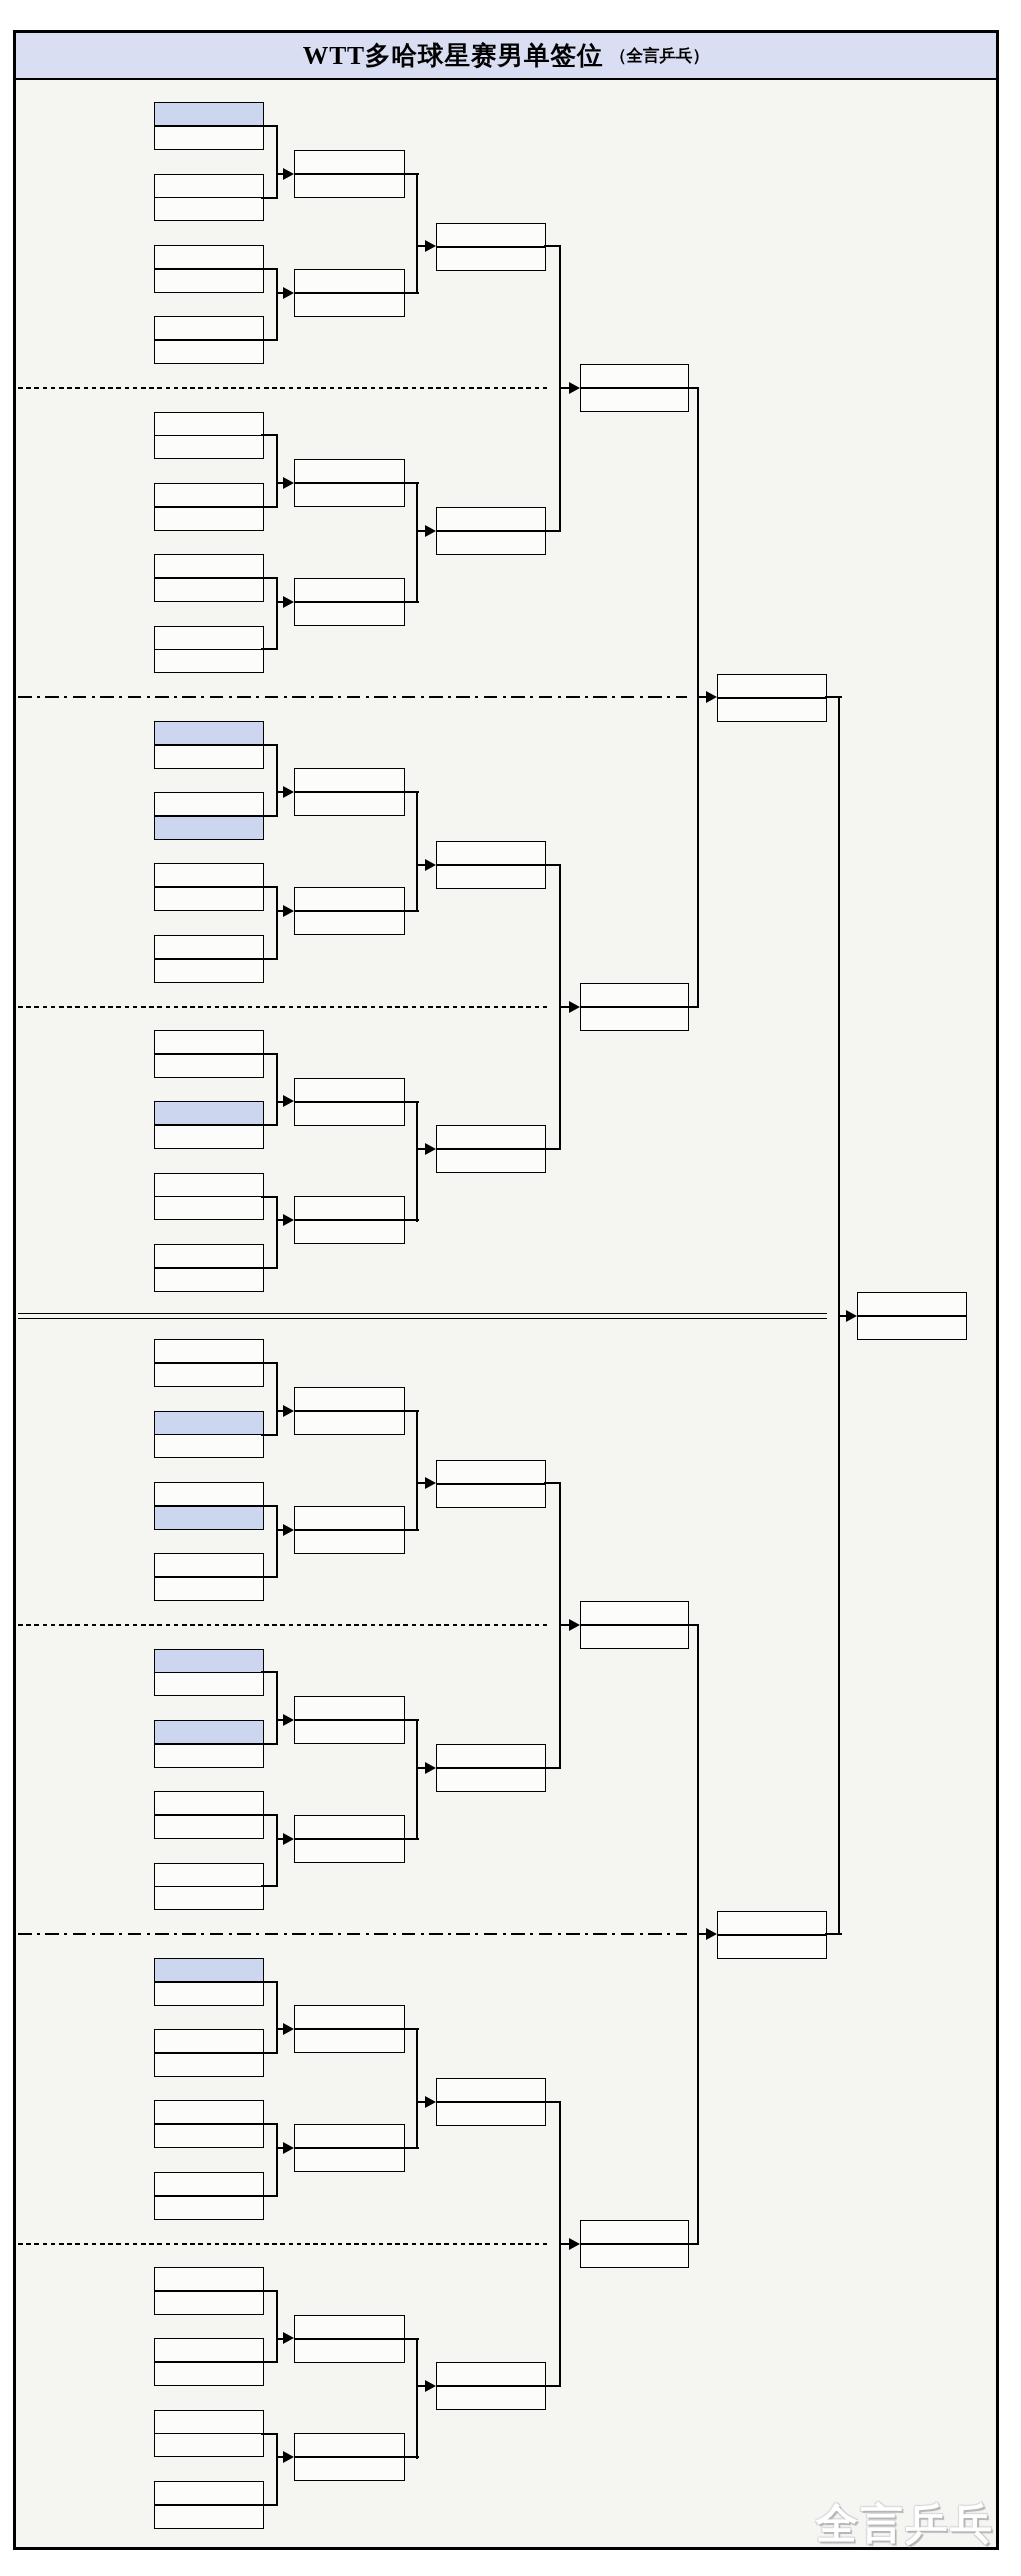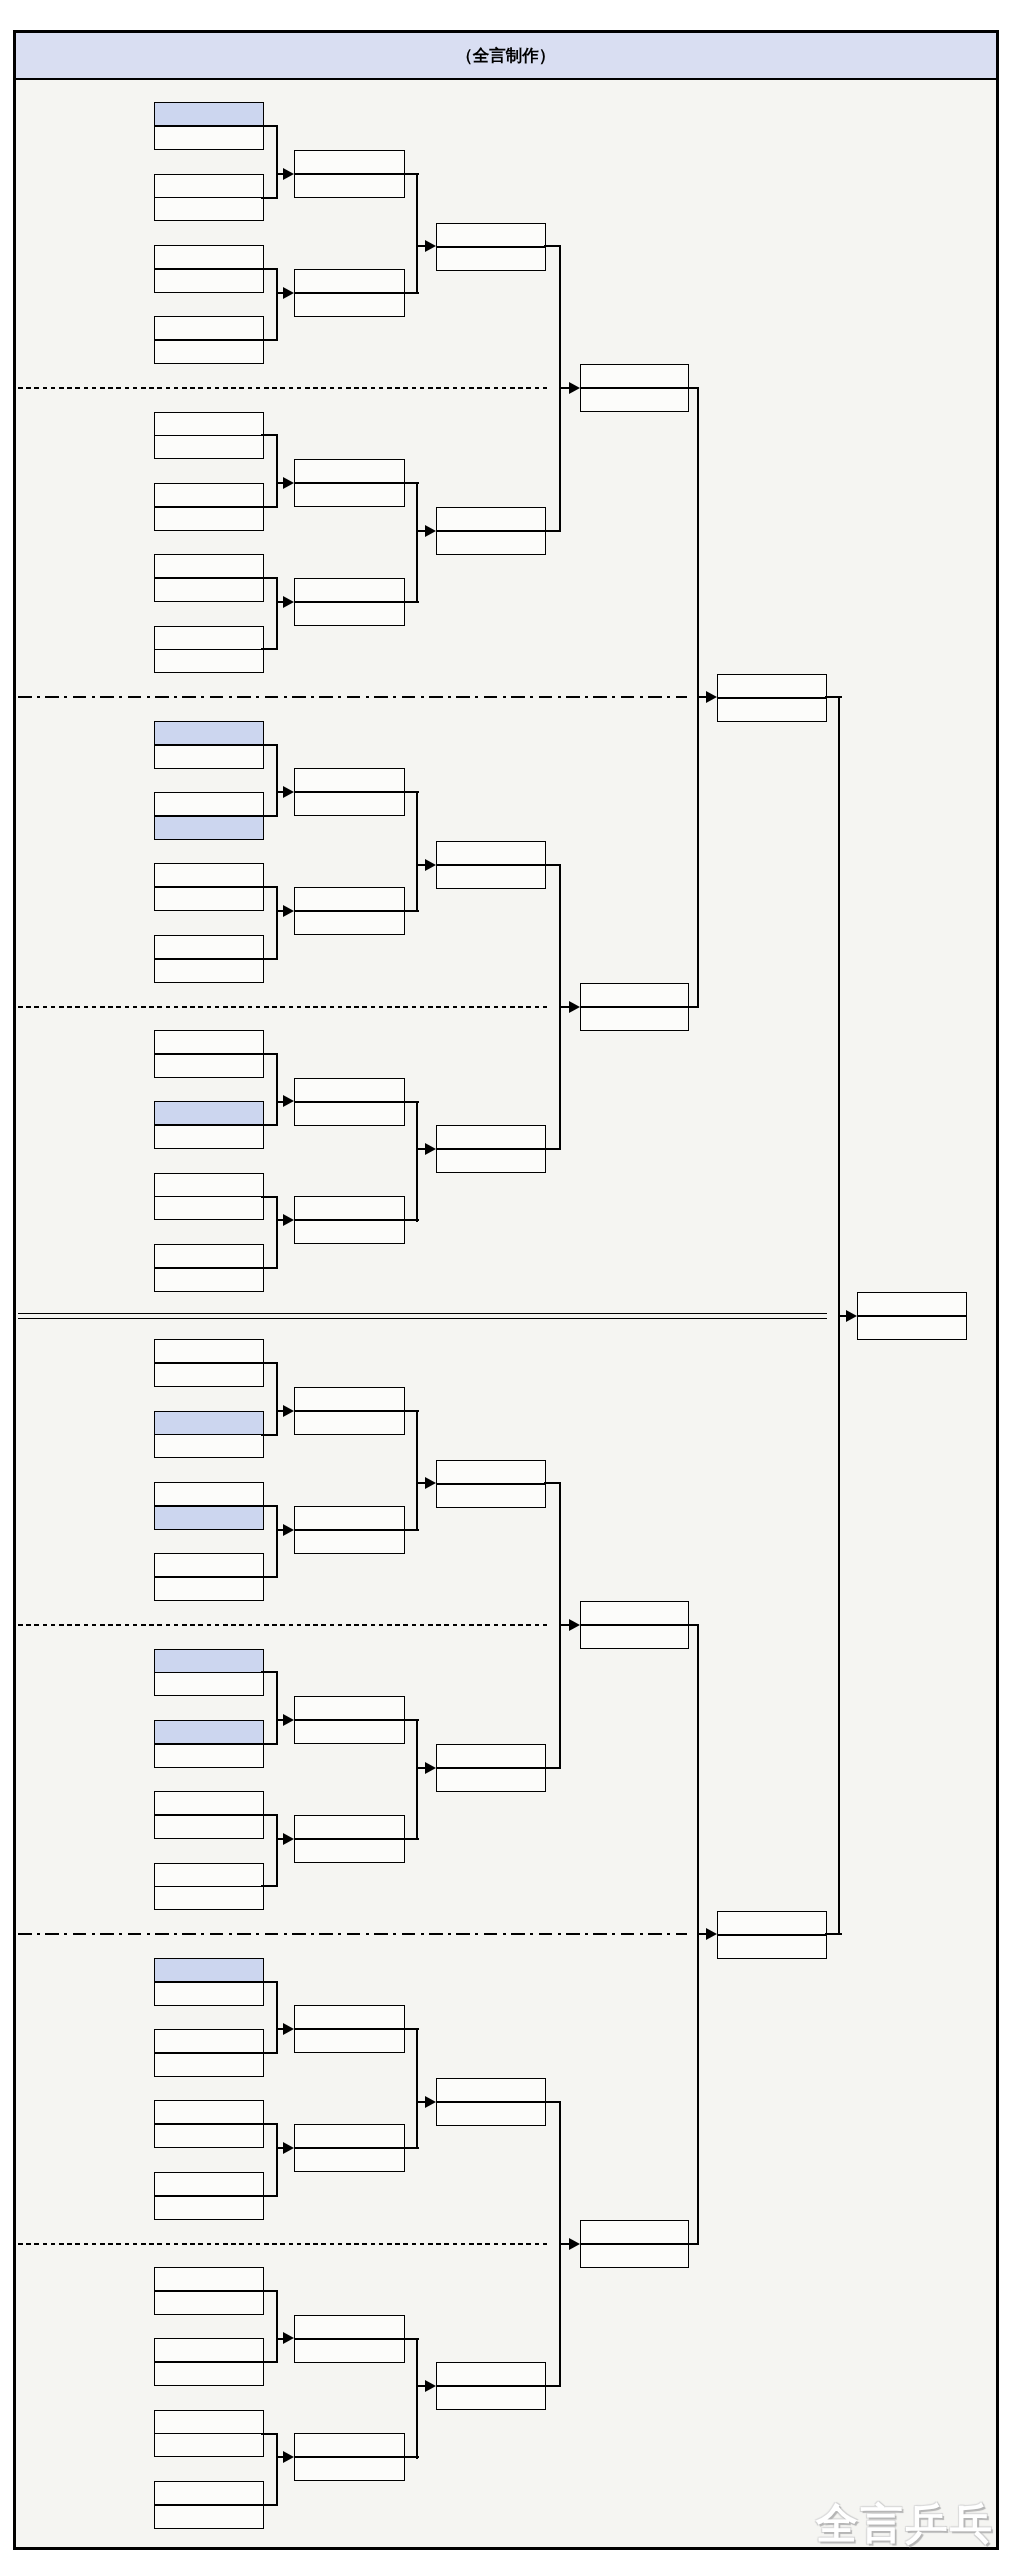--- a/index.html
+++ b/index.html
@@ -37,21 +37,22 @@
     font-size:42px;font-weight:bold;letter-spacing:2.7px;color:#ffffff;z-index:9;
     text-shadow:1.8px 1.8px 0.9px #b5b5b5,-0.9px -0.9px 0.9px #dcdcdc,0.9px -0.9px 0.9px #cfcfcf,-0.9px 0.9px 0.9px #cfcfcf;
   }
 </style>
 </head>
 <body>
 
 <div class="abs sheet" style="left:12.8px;top:30px;width:986px;height:2520px;"></div>
 
 <div class="abs titlebar" style="left:12.8px;top:30px;width:986px;height:50px;">
-  <span class="title-suffix">（全言制作）</span>
+  <span class="title-main">WTT多哈球星赛男单签位</span>
+  <span class="title-suffix">（全言乒乓）</span>
 </div>
 
 <div id="bracket-layer" class="abs" style="left:0;top:0;width:1022px;height:2576px;">
     <div class="abs sep-dashed" style="left: 18.3px; top: 387px; width: 530px; height: 1.8px;"></div>
     <div class="abs sep-dashed" style="left: 18.3px; top: 1006px; width: 530px; height: 1.8px;"></div>
     <div class="abs sep-dashed" style="left: 18.3px; top: 1624px; width: 530px; height: 1.8px;"></div>
     <div class="abs sep-dashed" style="left: 18.3px; top: 2243px; width: 530px; height: 1.8px;"></div>
     <div class="abs sep-dashdot" style="left: 18.3px; top: 696px; width: 669px; height: 1.8px;"></div>
     <div class="abs sep-dashdot" style="left: 18.3px; top: 1933px; width: 669px; height: 1.8px;"></div>
     <div class="abs sep-double" style="left: 18.3px; top: 1313px; width: 809px; height: 6.4px;"></div>

